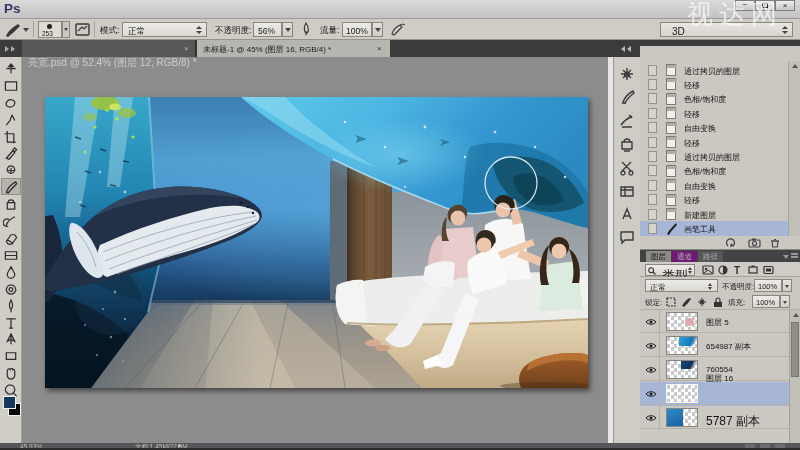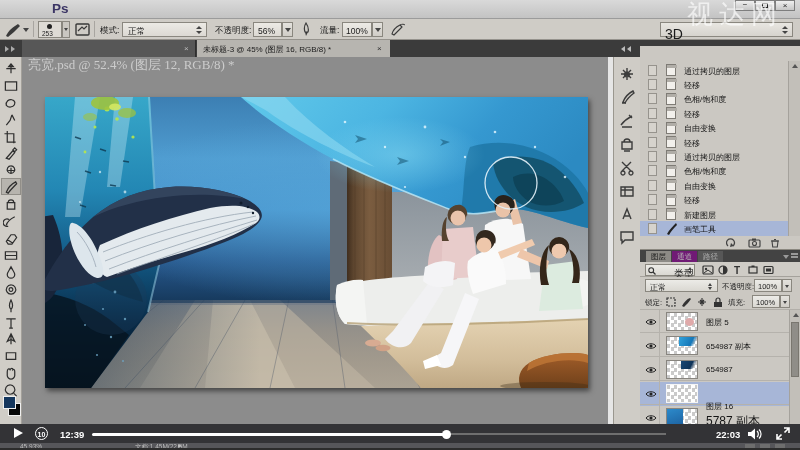--- a/index.html
+++ b/index.html
@@ -4,21 +4,21 @@
   html,body{margin:0;padding:0;}
   #app{position:relative;width:800px;height:450px;overflow:hidden;background:#8c8c8c;
        font-family:"Liberation Sans",sans-serif;-webkit-font-smoothing:antialiased;}
   #app *{position:absolute;box-sizing:border-box;}
   .txt{white-space:nowrap;}
 </style></head>
 <body>
 <div id="app">
 
 <div id="menubar" style="left:0;top:0;width:800px;height:19px;background:linear-gradient(#d9d9d9,#c3c3c3);border-bottom:1px solid #9b9b9b;">
-  <div class="txt" style="left:4px;top:1px;color:#3b3565;font-size:13.5px;font-weight:bold;margin-left:48px;">Ps</div>
+  <div class="txt" style="left:4px;top:1px;color:#3b3565;font-size:13.5px;font-weight:bold;">Ps</div>
   <div style="left:735px;top:0;width:20px;height:11px;background:linear-gradient(#efefef,#c6c6c6);border:1px solid #7e7e7e;color:#222;font-size:8px;line-height:8px;text-align:center;">−</div>
   <div style="left:755px;top:0;width:20px;height:11px;background:linear-gradient(#efefef,#c6c6c6);border:1px solid #7e7e7e;color:#222;">
         <div style="left:6px;top:2px;width:6px;height:5px;border:1px solid #222;"></div>
       </div>
   <div style="left:775px;top:0;width:20px;height:11px;background:linear-gradient(#efefef,#c6c6c6);border:1px solid #7e7e7e;color:#222;font-size:8px;line-height:10px;text-align:center;">×</div>
 </div>
 
 <div id="optionsbar" style="left:0;top:19px;width:800px;height:21px;background:#cfccc6;border-bottom:1px solid #96938d;">
   <svg style="left:4px;top:3px;" width="18" height="16" viewBox="0 0 18 16">
         <path d="M2,14 C4,9 9,5 14,2 L16,4 C12,8 8,12 4,15 Z" fill="#3a3a3a"></path>
@@ -59,37 +59,37 @@
     <div class="txt" style="left:3px;top:3px;font-size:8.5px;color:#1a1a1a;">100%</div>
   </div>
   <div style="left:372px;top:3px;width:11px;height:15px;background:linear-gradient(#e4e2dd,#d0cdc7);border:1px solid #8a877f;">
         <div style="left:2px;top:5px;width:0;height:0;border-left:3px solid transparent;border-right:3px solid transparent;border-top:4px solid #444;"></div>
       </div>
   <svg style="left:390px;top:3px;" width="16" height="15" viewBox="0 0 16 15">
         <path d="M2,12 C3,8 6,5 10,3 L12,5 C9,8 6,11 4,13 Z" fill="none" stroke="#3a3a3a" stroke-width="1.1"></path>
         <path d="M10,3 C12,2 14,2 15,3" stroke="#3a3a3a" stroke-width="1" fill="none"></path>
       </svg>
   <div style="left:660px;top:3px;width:133px;height:15px;background:linear-gradient(#e8e6e1,#d6d3cd);border:1px solid #8a877f;">
-    <div class="txt" style="left:4px;top:3px;font-size:14px;color:#1a1a1a;">3D</div>
+    <div class="txt" style="left:11px;top:3px;font-size:10px;color:#1a1a1a;">3D</div>
     <div style="left:121px;top:3px;width:0;height:0;border-left:3px solid transparent;border-right:3px solid transparent;border-bottom:3.5px solid #444;"></div>
     <div style="left:121px;top:8px;width:0;height:0;border-left:3px solid transparent;border-right:3px solid transparent;border-top:3.5px solid #444;"></div>
   </div>
 </div>
 
 <div id="tabbar" style="left:0;top:40px;width:800px;height:17px;background:#3b3b3b;">
   <div style="left:5px;top:6px;width:0;height:0;border-top:3px solid transparent;border-bottom:3px solid transparent;border-left:4px solid #aaa;"></div>
       <div style="left:11px;top:6px;width:0;height:0;border-top:3px solid transparent;border-bottom:3px solid transparent;border-left:4px solid #aaa;"></div>
   <div style="left:621px;top:6px;width:0;height:0;border-top:3px solid transparent;border-bottom:3px solid transparent;border-right:4px solid #bbb;"></div>
   <div style="left:627px;top:6px;width:0;height:0;border-top:3px solid transparent;border-bottom:3px solid transparent;border-right:4px solid #bbb;"></div>
   <div style="left:22px;top:0;width:174px;height:17px;background:#575757;border-right:1px solid #2e2e2e;">
-    <div class="txt" style="left:6px;top:16px;font-size:13px;color:#cccccc;font-family:Liberation Serif, serif;">亮宽.psd @ 52.4% (图层 12, RGB/8) *</div>
+    <div class="txt" style="left:6px;top:16px;font-size:10px;color:#cccccc;">亮宽.psd @ 52.4% (图层 12, RGB/8) *</div>
     <div class="txt" style="left:162px;top:4px;font-size:8px;color:#bbb;">×</div>
   </div>
   <div style="left:197px;top:0;width:193px;height:17px;background:#b7b5b0;">
-    <div class="txt" style="left:6px;top:4px;font-size:8px;color:#1c1c1c;">未标题-3 @ 45% (图层 16, RGB/8) *</div>
+    <div class="txt" style="left:6px;top:4px;font-size:8px;color:#1c1c1c;">未标题-1 @ 45% (图层 16, RGB/4) *</div>
     <div class="txt" style="left:180px;top:4px;font-size:8px;color:#333;">×</div>
   </div>
 </div>
 
 <div id="toolbar" style="left:0;top:57px;width:22px;height:393px;background:#d0cdc7;border-right:1px solid #a3a09a;">
   <svg style="left:3px;top:5px;" width="16" height="15" viewBox="0 0 16 16">
         <path d="M8,2 L8,12 M3,7 L13,7 M8,2 l-2.5,3 h5 z" fill="none" stroke="#2e2e2e" stroke-width="1.3"></path>
       </svg>
       <svg style="left:3px;top:21.9px;" width="16" height="15" viewBox="0 0 16 16">
         <path d="M2,3 h12 v9 h-12 z" fill="none" stroke="#2e2e2e" stroke-width="1.3"></path>
@@ -524,21 +524,21 @@
     <div style="left:58px;top:1px;width:25px;height:11px;background:#575757;color:#b3b3b3;font-size:7.5px;text-align:center;line-height:11px;">路径</div>
     <div style="left:143px;top:5px;width:0;height:0;border-left:3px solid transparent;border-right:3px solid transparent;border-top:4px solid #999;"></div>
         <div style="left:151px;top:3px;width:7px;height:1.5px;background:#999;box-shadow:0 3px 0 #999;"></div>
   </div>
   <div id="lfilter" style="left:0;top:222px;width:160px;height:15px;background:#cfccc6;border-bottom:1px solid #a5a29c;">
     <div style="left:5px;top:2px;width:50px;height:12px;background:linear-gradient(#ecebe7,#dad8d2);border:1px solid #8a877f;">
       <svg style="left:2px;top:2px;" width="8" height="8" viewBox="0 0 8 8">
             <circle cx="3.2" cy="3.2" r="2.4" fill="none" stroke="#333" stroke-width="1.1"></circle>
             <line x1="5" y1="5" x2="7.5" y2="7.5" stroke="#333" stroke-width="1.2"></line>
           </svg>
-          <div class="txt" style="left:28px;top:1.5px;font-size:10px;color:#222;">类型</div>
+          <div class="txt" style="left:16px;top:1.5px;font-size:13px;color:#222;">类型</div>
       <div style="left:42px;top:2px;width:0;height:0;border-left:2.5px solid transparent;border-right:2.5px solid transparent;border-bottom:3px solid #444;"></div>
       <div style="left:42px;top:6px;width:0;height:0;border-left:2.5px solid transparent;border-right:2.5px solid transparent;border-top:3px solid #444;"></div>
     </div>
     <svg style="left:62px;top:3px;" width="95" height="10" viewBox="0 0 95 10">
       <rect x="1" y="1" width="10" height="8" rx="1" fill="none" stroke="#333" stroke-width="1.2"></rect>
           <circle cx="4" cy="4" r="1.2" fill="#333"></circle>
           <path d="M2,8 L6,5 L10,8" stroke="#333" stroke-width="1" fill="none"></path>
       <circle cx="21" cy="5" r="4" fill="none" stroke="#333" stroke-width="1.2"></circle>
           <path d="M21,1 a4,4 0 0 1 0,8 z" fill="#333"></path>
       <text x="32" y="8.5" font-size="10" font-weight="bold" fill="#333" font-family="Liberation Sans">T</text>
@@ -602,65 +602,49 @@
         <div class="txt" style="position:absolute;left:66px;top:31px;font-size:8px;color:#141414;">654987 副本</div>
         <div style="position:absolute;left:0;top:70px;width:149px;height:1px;background:#b5b2ac;"></div>
         <svg style="position:absolute;left:5px;top:56px;" width="12" height="8" viewBox="0 0 12 8">
           <path d="M1,4 C3,1 9,1 11,4 C9,7 3,7 1,4 Z" fill="none" stroke="#222" stroke-width="1"></path>
           <circle cx="6" cy="4" r="1.6" fill="#222"></circle>
         </svg>
         <div style="position:absolute;left:19px;top:48px;width:1px;height:24px;background:#b5b2ac;"></div>
         <div style="position:absolute;left:26px;top:50px;width:32px;height:19px;border:1px solid #88857f;background:repeating-conic-gradient(#ffffff 0% 25%, #cacaca 0% 50%) 0 0/7px 7px;overflow:hidden;">
           <div style="position:absolute;left:14px;top:-4px;width:20px;height:12px;background:linear-gradient(115deg,#1a4a78,#0f3358 55%,transparent 70%);"></div>
         </div>
-        <div class="txt" style="position:absolute;left:66px;top:55px;font-size:8px;color:#141414;">654987</div>
+        <div class="txt" style="position:absolute;left:66px;top:55px;font-size:8px;color:#141414;">760554</div>
         <div style="position:absolute;left:0;top:72px;width:149px;height:24px;background:#a7b6d7;"></div>
         <div style="position:absolute;left:0;top:94px;width:149px;height:1px;background:#b5b2ac;"></div>
         <svg style="position:absolute;left:5px;top:80px;" width="12" height="8" viewBox="0 0 12 8">
           <path d="M1,4 C3,1 9,1 11,4 C9,7 3,7 1,4 Z" fill="none" stroke="#222" stroke-width="1"></path>
           <circle cx="6" cy="4" r="1.6" fill="#222"></circle>
         </svg>
         <div style="position:absolute;left:19px;top:72px;width:1px;height:24px;background:#b5b2ac;"></div>
         <div style="position:absolute;left:26px;top:74px;width:32px;height:19px;border:1.5px solid #f5f5f5;background:repeating-conic-gradient(#ffffff 0% 25%, #cacaca 0% 50%) 0 0/7px 7px;overflow:hidden;"></div>
-        <div class="txt" style="position:absolute;left:66px;top:91px;font-size:8px;color:#141414;">图层 16</div>
+        <div class="txt" style="position:absolute;left:66px;top:63px;font-size:8px;color:#141414;">图层 16</div>
         <div style="position:absolute;left:0;top:118px;width:149px;height:1px;background:#b5b2ac;"></div>
         <svg style="position:absolute;left:5px;top:104px;" width="12" height="8" viewBox="0 0 12 8">
           <path d="M1,4 C3,1 9,1 11,4 C9,7 3,7 1,4 Z" fill="none" stroke="#222" stroke-width="1"></path>
           <circle cx="6" cy="4" r="1.6" fill="#222"></circle>
         </svg>
         <div style="position:absolute;left:19px;top:96px;width:1px;height:24px;background:#b5b2ac;"></div>
         <div style="position:absolute;left:26px;top:98px;width:32px;height:19px;border:1px solid #88857f;background:repeating-conic-gradient(#ffffff 0% 25%, #cacaca 0% 50%) 0 0/7px 7px;overflow:hidden;">
           <div style="position:absolute;left:-2px;top:-2px;width:18px;height:23px;background:linear-gradient(160deg,#2e8fd0,#1a5a98);"></div>
         </div>
         <div class="txt" style="position:absolute;left:66px;top:103px;font-size:12px;color:#141414;">5787 副本</div>
       </div>
   <div id="layerscroll" style="left:149px;top:270px;width:11px;height:140px;background:#c2bfb9;border-left:1px solid #a5a29c;">
     <div style="left:2.5px;top:3px;width:0;height:0;border-left:3px solid transparent;border-right:3px solid transparent;border-bottom:4px solid #555;"></div>
     <div style="left:1px;top:12px;width:8px;height:55px;background:#8f8d88;border:1px solid #79766f;"></div>
   </div>
 </div>
 
 <div class="txt" style="position:absolute;left:687px;top:-3px;z-index:60;font-size:26px;letter-spacing:6px;color:rgba(255,255,255,0.65);">视达网</div>
 
-<div id="videobar" style="left:0;top:424px;width:800px;height:19px;background:#333336;z-index:40;">
-  <div style="left:14px;top:4px;width:0;height:0;border-left:9px solid #fff;border-top:5.5px solid transparent;border-bottom:5.5px solid transparent;"></div>
-  <div style="left:35px;top:2.5px;width:13px;height:13px;border:1.5px solid #fff;border-radius:50%;color:#fff;font-size:7px;font-weight:bold;text-align:center;line-height:13px;">10</div>
-  <div class="txt" style="left:60px;top:4.5px;font-size:9.5px;font-weight:bold;color:#fff;">12:39</div>
-  <div style="left:92px;top:8.5px;width:354px;height:3px;background:#fff;border-radius:2px;"></div>
-  <div style="left:446px;top:9.2px;width:220px;height:1.8px;background:#6f6f6f;"></div>
-  <div style="left:442px;top:5.5px;width:9px;height:9px;background:#fff;border-radius:50%;"></div>
-  <div class="txt" style="left:716px;top:4.5px;font-size:9.5px;font-weight:bold;color:#fff;">22:03</div>
-  <svg style="left:747px;top:3.5px;" width="15" height="12" viewBox="0 0 15 12">
-        <path d="M1,4 h3 l4,-3.5 v11 l-4,-3.5 h-3 z" fill="#fff"></path>
-        <path d="M10,3 a4,4 0 0 1 0,6 M12,1.5 a6,6 0 0 1 0,9" stroke="#fff" stroke-width="1.2" fill="none"></path>
-      </svg>
-  <svg style="left:776px;top:3px;" width="14" height="13" viewBox="0 0 14 13">
-        <path d="M8,1 h5 v5 M13,1 L8.5,5.5 M6,12 h-5 v-5 M1,12 L5.5,7.5" stroke="#fff" stroke-width="1.6" fill="none"></path>
-      </svg>
-</div>
 
 <div id="statusbar" style="left:0;top:443px;width:800px;height:7px;background:#56565a;z-index:40;">
   <div class="txt" style="left:20px;top:0px;font-size:6.5px;color:#bcbcbc;">45.93%</div>
   <div class="txt" style="left:135px;top:0px;font-size:6.5px;color:#bcbcbc;">文档:1.45M/22.5M</div>
   <div style="left:178px;top:1px;width:0;height:0;border-top:2.5px solid transparent;border-bottom:2.5px solid transparent;border-left:4px solid #bcbcbc;"></div>
   <div style="left:0;top:5px;width:800px;height:2px;background:#2c2c2c;"></div>
   <div style="left:745px;top:1px;width:10px;height:4px;background:#6e6e6e;"></div>
   <div style="left:760px;top:1px;width:10px;height:4px;background:#6e6e6e;"></div>
   <div style="left:775px;top:1px;width:10px;height:4px;background:#6e6e6e;"></div>
 </div>

